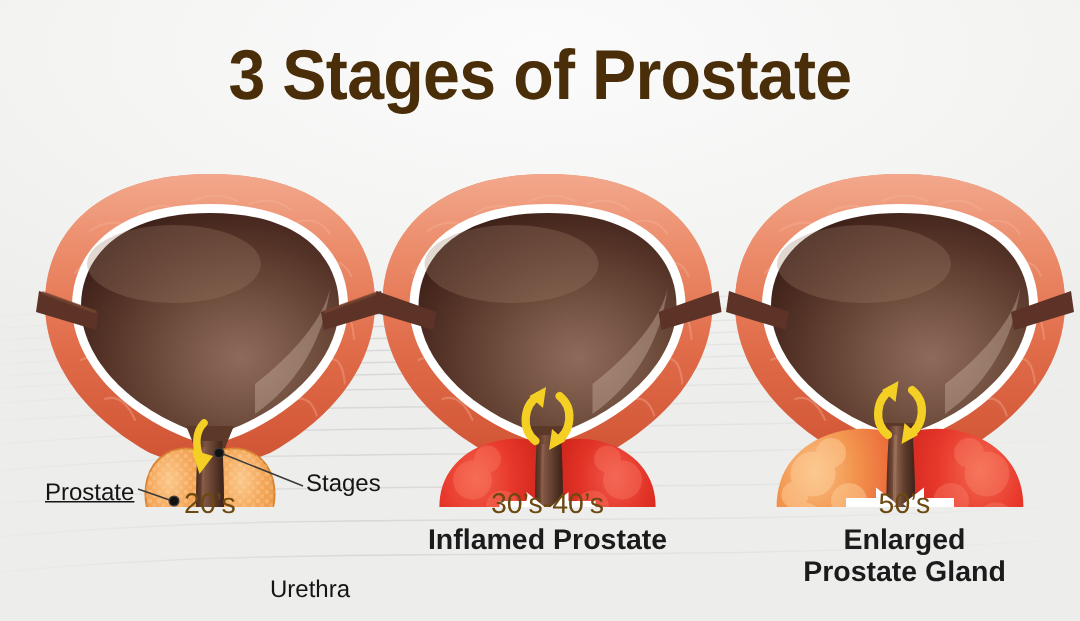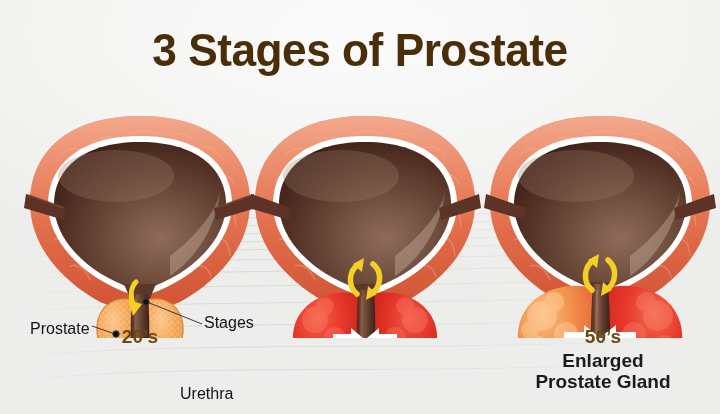--- a/index.html
+++ b/index.html
@@ -36,36 +36,36 @@
   #panel-2{left:480px;}
 
   .fig{position:absolute;left:0;top:0;width:240px;height:240px;}
 
   
   .caption{position:absolute;width:250px;text-align:center;}
   #cap-0{left:15px;top:325px;}
   #cap-1{left:240px;top:325px;}
   #cap-2{left:478px;top:325px;}
   .age{
-    font-size:19px;font-weight:bold;color:#6b4910;
+    font-size:19px;font-weight:normal;color:#6b4910;
     letter-spacing:0px;line-height:23px;
     font-family:"Liberation Sans", sans-serif;
   }
   .stage-label{
     font-size:19px;font-weight:bold;color:#1b1b1b;
     line-height:21px;margin-top:2px;
     font-family:"Liberation Sans", sans-serif;
   }
 
   
   .anno{
     position:absolute;font-size:16px;color:#141414;
     font-family:"Liberation Sans", sans-serif;white-space:nowrap;
   }
-  #anno-prostate{left:10px;top:222px;}
+  #anno-prostate{left:10px;top:222px;text-decoration:underline;}
   #anno-urine{left:184px;top:216px;}
   #anno-urethra{left:160px;top:287px;text-align:right;}
 </style>
 </head>
 <body>
 
 <div id="stage">
 
   <svg class="swoosh" viewBox="0 0 720 414" preserveAspectRatio="none">
     <defs>
@@ -426,20 +426,22 @@
         <path d="M156 234 L 136 234 L 136 227 L 122 238 L 136 249 L 136 242 L 156 242 Z"></path>
       </g>
     </svg>
   </div>
 
   <div class="caption" id="cap-0">
     <div class="age">20’s</div>
   </div>
 
   <div class="caption" id="cap-1">
+    <div class="age">30’s-40’s</div>
+    <div class="stage-label">Inflamed Prostate</div>
   </div>
 
   <div class="caption" id="cap-2">
     <div class="age">50’s</div>
     <div class="stage-label">Enlarged</div>
     <div class="stage-label" style="margin-top:0;">Prostate Gland</div>
   </div>
 
 </div>
 

